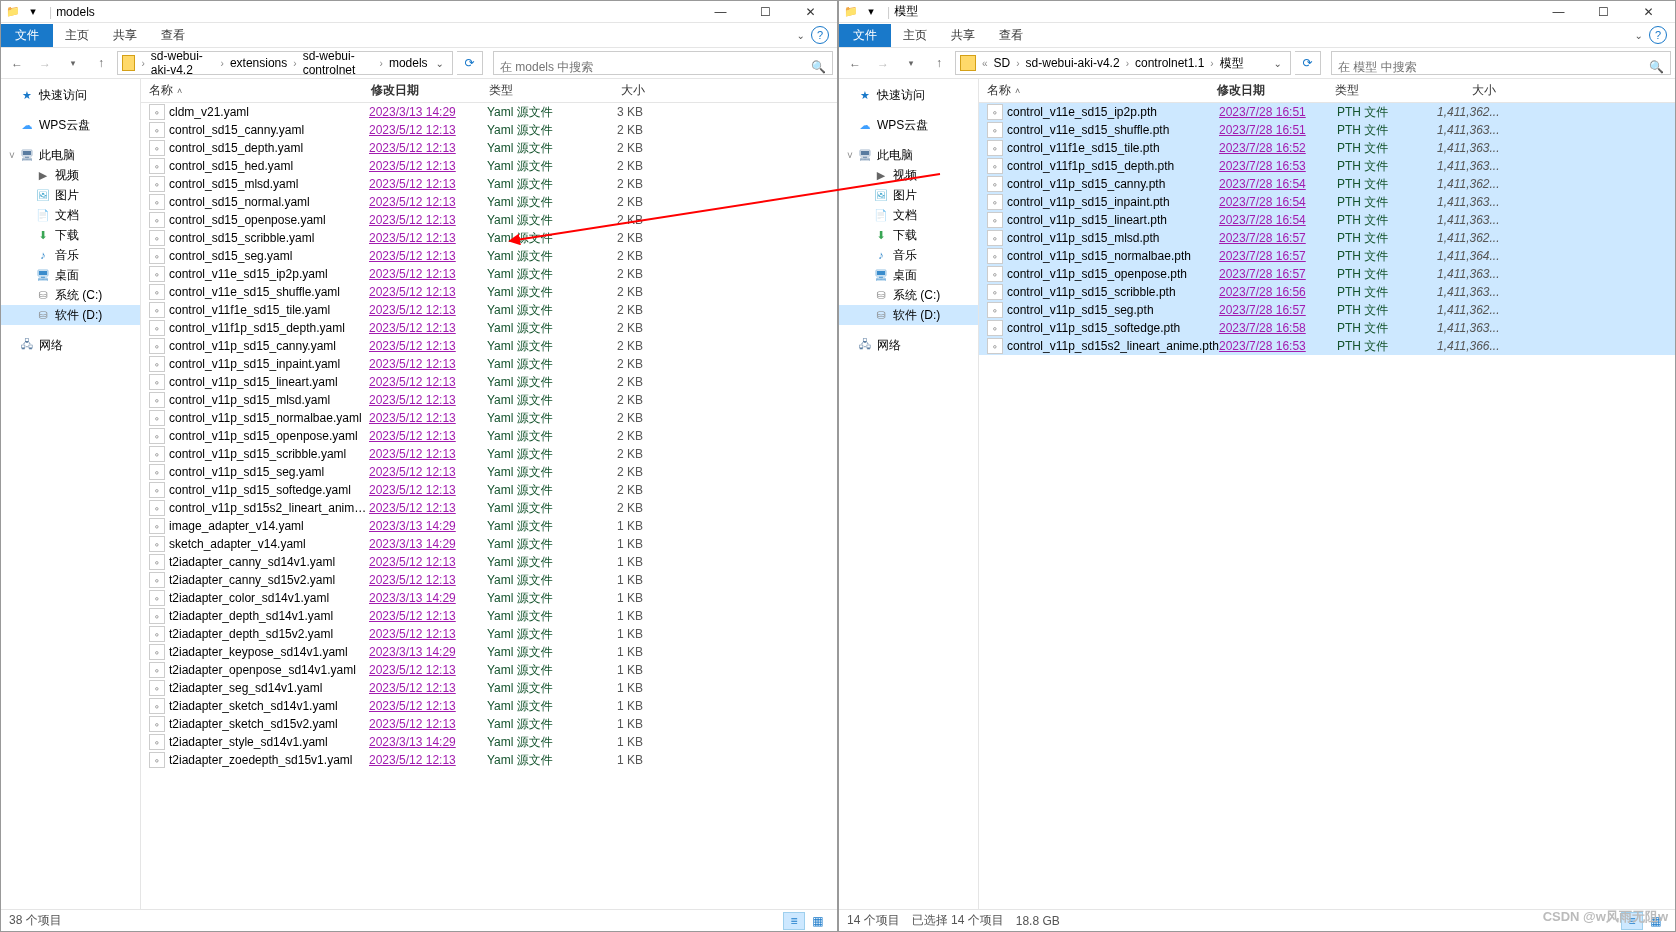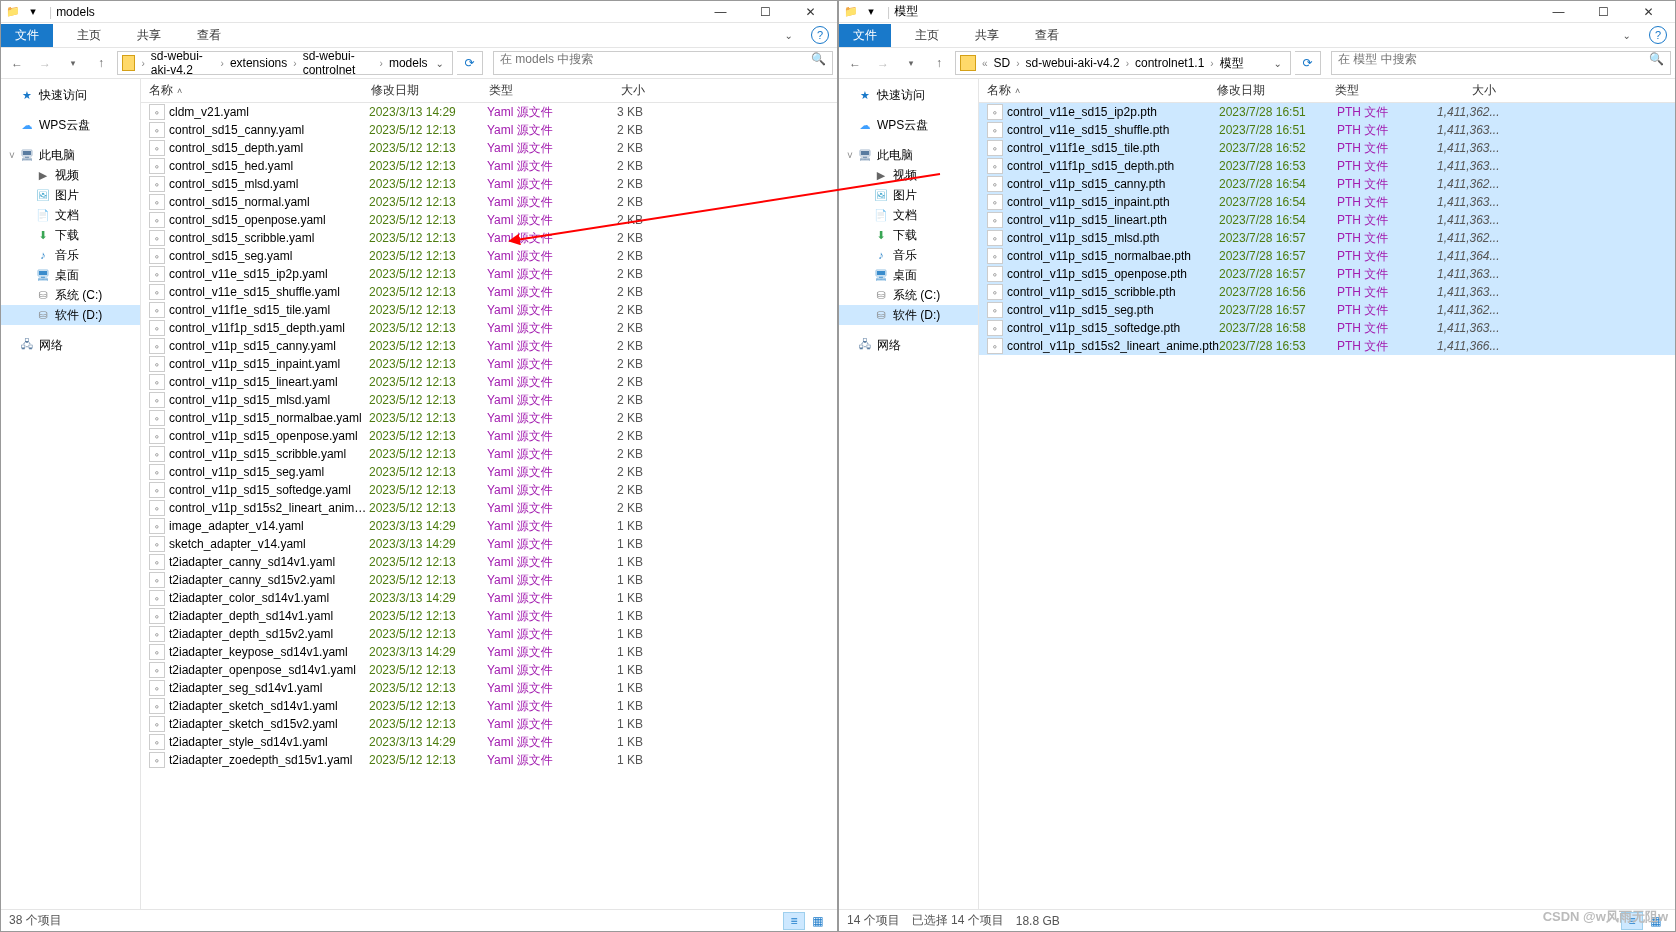--- a/index.html
+++ b/index.html
@@ -6,36 +6,36 @@
 body { font-size: 12px; color: #000; background: #fff; overflow: hidden; }
 .screen { display: flex; width: 1676px; height: 932px; position: relative; }
 .window { flex: 1; display: flex; flex-direction: column; border: 1px solid #999; background: #fff; position: relative; }
 
 .titlebar { display: flex; align-items: center; height: 22px; padding: 0 4px; background: #fff; border-bottom: 1px solid #e5e5e5; }
 .titlebar .ticon { width: 16px; height: 16px; margin-right: 4px; display:flex; align-items:center; justify-content:center; font-size:11px;}
 .titlebar .tb-title { font-size: 12px; }
 .titlebar .winbtns { margin-left: auto; display: flex; }
 .titlebar .winbtn { width: 45px; height: 22px; display:flex; align-items:center; justify-content:center; color:#333; }
 
-.ribbon-tabs { display: flex; align-items: center; height: 24px; background: #fff; gap: 12px; }
+.ribbon-tabs { display: flex; align-items: center; height: 24px; background: #fff; }
 .file-tab { background: #1979ca; color: #fff; padding: 3px 14px; font-size:12px;}
 .tab { padding: 3px 12px; color:#333; font-size:12px;}
 .help-icn { margin-left:auto; margin-right:8px; width:18px;height:18px;border-radius:50%;border:1px solid #1979ca;color:#1979ca;display:flex;align-items:center;justify-content:center;font-size:11px;}
 
 .navbar { display: flex; align-items: center; height: 32px; border-top:1px solid #e5e5e5; border-bottom:1px solid #e5e5e5; background:#fff; padding: 0 4px; gap:4px;}
 .nav-arrow { width:24px; height:24px; display:flex; align-items:center; justify-content:center; color:#666;}
 .nav-arrow.disabled{ color:#bbb;}
 .addr { flex: 0 0 auto; display:flex; align-items:center; border:1px solid #ccc; height:24px; padding:0 4px; min-width:300px;}
 .addr .foldericon{ width:16px;height:16px; background:#FFD96A; border:1px solid #d4a017; margin-right:4px;}
 .breadcrumb { display:flex; align-items:center; font-size:12px; }
 .breadcrumb .crumb { padding:0 4px;}
 .breadcrumb .sep { color:#888; font-size:10px; padding:0 2px;}
 .addr .drop{ margin-left:auto; color:#555; padding:0 4px; font-size:10px;}
 .refresh-btn{ width:26px;height:24px; border:1px solid #ccc; border-left:none; display:flex;align-items:center;justify-content:center; color:#1979ca;}
-.search { flex:1; margin-left:6px; display:flex; align-items:flex-start; border:1px solid #ccc; height:24px; padding:0 6px; color:#888;}
+.search { flex:1; margin-left:6px; display:flex; align-items:flex-end; border:1px solid #ccc; height:24px; padding:0 6px; color:#888;}
 .search input { border:none; outline:none; flex:1; font-size:12px; color:#333; background:transparent;}
 .search .glass{ color:#555; font-size:12px;}
 
 .body { flex:1; display:flex; min-height:0;}
 .sidebar { width:140px; border-right:1px solid #e5e5e5; overflow-y:auto; padding:6px 0;}
 .sidebar .item{ display:flex; align-items:center; padding:2px 8px; height:20px; font-size:12px;}
 .sidebar .item.lvl2{ padding-left:24px;}
 .sidebar .item.selected{ background:#cde8ff;}
 .sidebar .item .arrow{ width:10px; color:#888; font-size:10px;}
 .sidebar .item .ic{ width:16px; height:16px; margin-right:4px; display:flex;align-items:center;justify-content:center; font-size:11px;}
@@ -48,31 +48,31 @@
 .ic-doc{color:#666;}
 .ic-dl{color:#3aa655;}
 .ic-music{color:#3a8ccc;}
 .ic-desk{color:#3a8ccc;}
 .ic-drive{color:#888;}
 .ic-net{color:#5a7ca0;}
 
 .content { flex:1; display:flex; flex-direction:column; min-width:0;}
 .headers { display:flex; align-items:center; height:24px; border-bottom:1px solid #e5e5e5; font-size:12px; color:#333; padding-left:8px;}
 .col-name{ flex:0 0 222px; }
-.col-date{ flex:0 0 118px;}
+.col-date{ flex:0 0 118px;font-weight:bold;}
 .col-type{ flex:0 0 100px;}
 .col-size{ flex:0 0 80px; text-align:right; padding-right:24px;}
 .headers .sort{ font-size:9px; color:#666; margin-left:4px;}
 .filelist{ flex:1; overflow-y:auto; overflow-x:hidden;}
 .filerow{ display:flex; align-items:center; height:18px; font-size:12px; padding-left:8px;}
 .filerow.selected{ background:#cde8ff;}
 .filerow .ic{ width:16px;height:16px;display:flex;align-items:center;justify-content:center;font-size:10px;color:#888;margin-right:4px; border:1px solid #ccc; background:#fff;}
 .filerow .fname{ flex:0 0 200px; overflow:hidden; white-space:nowrap; text-overflow:ellipsis;}
-.filerow .fdate{ flex:0 0 118px; color:#4d7c0f;}
-.filerow .ftype{ flex:0 0 100px; color:#a21caf;}
+.filerow .fdate{ flex:0 0 118px; color:#a21caf;text-decoration:underline;}
+.filerow .ftype{ flex:0 0 100px; color:#14532d;}
 .filerow .fsize{ flex:0 0 80px; text-align:right; padding-right:24px; color:#555;}
 
 .window.right .col-name{ flex:0 0 230px;}
 .window.right .filerow .fname{ flex:0 0 212px;}
 .window.right .col-size{ flex:0 0 85px;}
 .window.right .filerow .fsize{ flex:0 0 85px;font-style:italic;}
 
 .statusbar{ height:22px; border-top:1px solid #e5e5e5; display:flex; align-items:center; padding:0 8px; font-size:12px; color:#555; gap:12px;}
 .statusbar .view-icons{ margin-left:auto; display:flex; gap:2px;}
 .statusbar .vicon{ width:22px; height:18px; border:1px solid transparent; display:flex;align-items:center;justify-content:center;color:#1979ca;}

